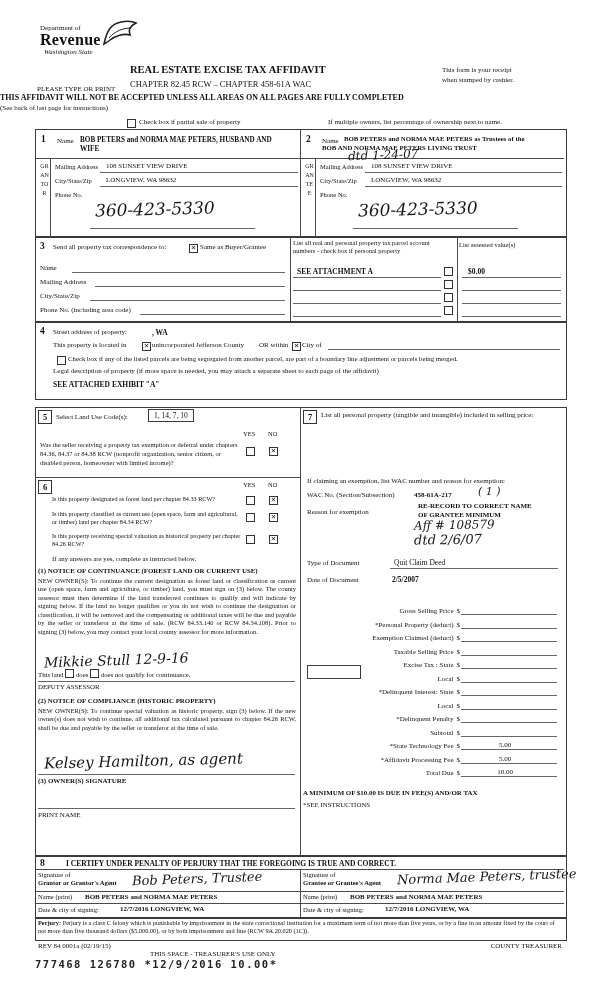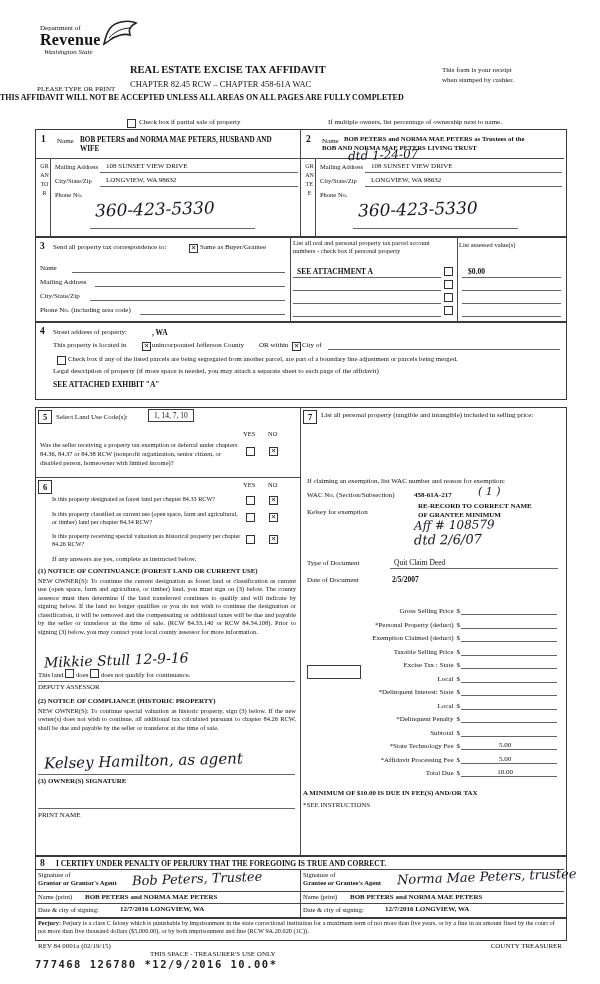--- a/index.html
+++ b/index.html
@@ -39,20 +39,21 @@
       <path d="M8 20 C14 13 22 10 30 10" fill="none" stroke="#222" stroke-width="1"></path>
     </svg>
   </span>
 
   <div class="abs b ctr" style="left:130px;top:64px;width:340px;font-size:10.5px;">REAL ESTATE EXCISE TAX AFFIDAVIT</div>
   <div class="abs ctr" style="left:130px;top:79px;width:340px;font-size:8.5px;">CHAPTER 82.45 RCW – CHAPTER 458-61A WAC</div>
   <div class="abs" style="left:442px;top:66px;width:130px;font-size:7px;">This form is your receipt</div>
   <div class="abs" style="left:442px;top:76px;width:130px;font-size:7px;">when stamped by cashier.</div>
   <div class="abs" style="left:37px;top:85px;font-size:7px;">PLEASE TYPE OR PRINT</div>
   <div class="abs b ctr" style="left:0;top:93px;width:600px;font-size:8px;">THIS AFFIDAVIT WILL NOT BE ACCEPTED UNLESS ALL AREAS ON ALL PAGES ARE FULLY COMPLETED</div>
+  <div class="abs ctr" style="left:0;top:104px;width:600px;font-size:7px;">(See back of last page for instructions)</div>
 
   <span class="cb abs" style="left:127px;top:119px;"></span>
   <div class="abs small7" style="left:139px;top:118px;">Check box if partial sale of property</div>
   <div class="abs small7" style="left:328px;top:118px;">If multiple owners, list percentage of ownership next to name.</div>
 
   <div class="abs box" style="left:35px;top:129px;width:530px;height:107px;"></div>
   <div class="abs vl" style="left:300px;top:129px;height:107px;"></div>
   <div class="abs hl" style="left:36px;top:158px;width:528px;"></div>
 
   <div class="abs secnum" style="left:41px;top:134px;">1</div>
@@ -189,21 +190,21 @@
   <div class="abs b ctr" style="left:38px;top:777px;width:257px;font-size:7px;">(3) OWNER(S) SIGNATURE</div>
   <div class="abs ul" style="left:38px;top:808px;width:257px;"></div>
   <div class="abs ctr" style="left:38px;top:811px;width:257px;font-size:7px;">PRINT NAME</div>
 
   <div class="abs boxed" style="left:303px;top:410px;">7</div>
   <div class="abs" style="left:321px;top:411px;width:228px;font-size:7px;line-height:1.3;">List all personal property (tangible and intangible) included in selling price:</div>
   <div class="abs small7" style="left:307px;top:477px;">If claiming an exemption, list WAC number and reason for exemption:</div>
   <div class="abs small7" style="left:307px;top:491px;">WAC No. (Section/Subsection)</div>
   <div class="abs b" style="left:414px;top:491px;font-size:7px;">458-61A-217</div>
   <div class="abs hand" style="left:478px;top:485px;font-size:11px;">( 1 )</div>
-  <div class="abs small7" style="left:307px;top:508px;">Kelsey for exemption</div>
+  <div class="abs small7" style="left:307px;top:508px;">Reason for exemption</div>
   <div class="abs b" style="left:418px;top:502px;font-size:7px;">RE-RECORD TO CORRECT NAME</div>
   <div class="abs b" style="left:418px;top:511px;font-size:7px;">OF GRANTEE MINIMUM</div>
   <div class="abs hand" style="left:414px;top:518px;font-size:12px;transform:rotate(-1deg);">Aff # 108579</div>
   <div class="abs hand" style="left:414px;top:532px;font-size:13px;transform:rotate(-1deg);">dtd 2/6/07</div>
   <div class="abs small7" style="left:307px;top:559px;">Type of Document</div>
   <div class="abs" style="left:394px;top:558px;font-size:7.5px;">Quit Claim Deed</div>
   <div class="abs ul" style="left:390px;top:568px;width:168px;"></div>
   <div class="abs small7" style="left:307px;top:576px;">Date of Document</div>
   <div class="abs b" style="left:392px;top:575px;font-size:7.5px;">2/5/2007</div>
 
@@ -272,21 +273,21 @@
       <span>Total Due</span>
       <span class="fdollar">$</span>
       <span class="fval">10.00</span>
     </div>
 
   <div class="abs b ctr" style="left:303px;top:789px;width:256px;font-size:6.9px;">A MINIMUM OF $10.00 IS DUE IN FEE(S) AND/OR TAX</div>
   <div class="abs ctr" style="left:303px;top:801px;width:256px;font-size:6.9px;">*SEE INSTRUCTIONS</div>
 
   <div class="abs box" style="left:35px;top:855px;width:530px;height:62px;"></div>
   <div class="abs secnum" style="left:40px;top:858px;">8</div>
-  <div class="abs b ctr" style="left:56px;top:859px;width:480px;font-size:7.5px;">I CERTIFY UNDER PENALTY OF PERJURY THAT THE FOREGOING IS TRUE AND CORRECT.</div>
+  <div class="abs b ctr" style="left:66px;top:859px;width:480px;font-size:7.5px;">I CERTIFY UNDER PENALTY OF PERJURY THAT THE FOREGOING IS TRUE AND CORRECT.</div>
   <div class="abs hl" style="left:36px;top:869px;width:528px;"></div>
   <div class="abs vl" style="left:300px;top:869px;height:48px;"></div>
 
   <div class="abs" style="left:38px;top:871px;font-size:6.6px;">Signature of</div>
   <div class="abs b" style="left:38px;top:879px;font-size:6.6px;">Grantor or Grantor's Agent</div>
   <div class="abs hand" style="left:132px;top:871px;font-size:13px;transform:rotate(-2deg);">Bob Peters, Trustee</div>
   <div class="abs" style="left:303px;top:871px;font-size:6.6px;">Signature of</div>
   <div class="abs b" style="left:303px;top:879px;font-size:6.6px;">Grantee or Grantee's Agent</div>
   <div class="abs hand" style="left:397px;top:869px;font-size:13px;transform:rotate(-2deg);">Norma Mae Peters, trustee</div>
 

